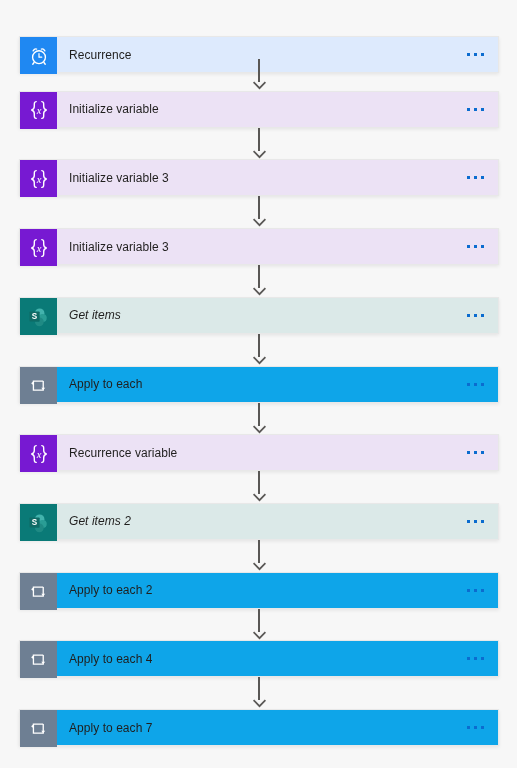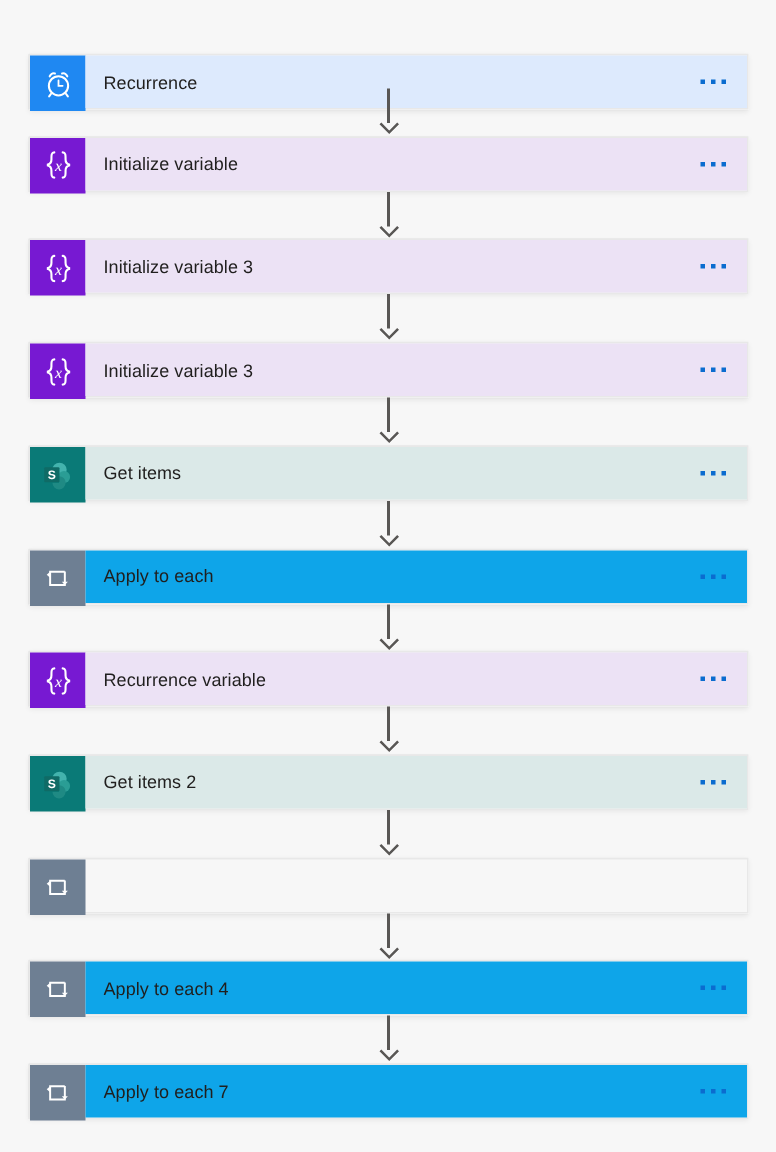--- a/index.html
+++ b/index.html
@@ -82,21 +82,21 @@
   }
 
   
   .kind-recurrence .node-icon { background: #1f88f2; }
   .kind-recurrence .node-body { background: #ddeafd; }
 
   .kind-variable .node-icon { background: #7719d2; }
   .kind-variable .node-body { background: #ece2f5; }
 
   .kind-sharepoint .node-icon { background: #0a7a77; }
-  .kind-sharepoint .node-body { background: #dbe9e8; }
+  .kind-sharepoint .node-body { background: #dbe9e8; font-style: italic; }
 
   .kind-loop .node-icon { background: #6e7f93; }
   .kind-loop .node-body { background: #0ea5e9; }
 
   
   .connector {
     position: absolute;
     left: 0;
     width: 517px;
     height: 32px;
@@ -335,20 +335,28 @@
     <div class="flow-node kind-loop" style="top: 571.6px;">
       <div class="node-icon">
         <svg width="21" height="21" viewBox="0 0 24 24">
           <g fill="none" stroke="#ffffff" stroke-width="1.5" stroke-linecap="square">
             <path d="M6.2 7.0 L6.2 17.2 L17.4 17.2 L17.4 7.6 M17.4 17.2 L17.4 7.6 M6.2 7.0 L16.6 7.0"></path>
           </g>
           <path d="M6.2 7.0 L3.6 9.3 L6.2 11.6 Z" fill="#ffffff"></path>
           <path d="M17.4 17.2 L15.1 14.6 L19.7 14.6 Z" fill="#ffffff"></path>
         </svg>
       </div>
+      <div class="node-body">
+        <span class="node-title">Apply to each 2</span>
+        <div class="node-menu" title="...">
+          <i style="background: rgb(11, 108, 207);"></i>
+          <i style="background: rgb(11, 108, 207);"></i>
+          <i style="background: rgb(11, 108, 207);"></i>
+        </div>
+      </div>
     </div>
     <div class="connector" style="top: 608.6px;">
       <div class="stem" style="background: rgb(89, 87, 85);"></div>
       <div class="head">
         <svg width="15" height="15" viewBox="0 0 15 15">
           <path d="M1.6 6.2 L7.5 12.2 L13.4 6.2" fill="none" stroke="#595755" stroke-width="1.7"></path>
         </svg>
       </div>
     </div>
     <div class="flow-node kind-loop" style="top: 640.3px;">

